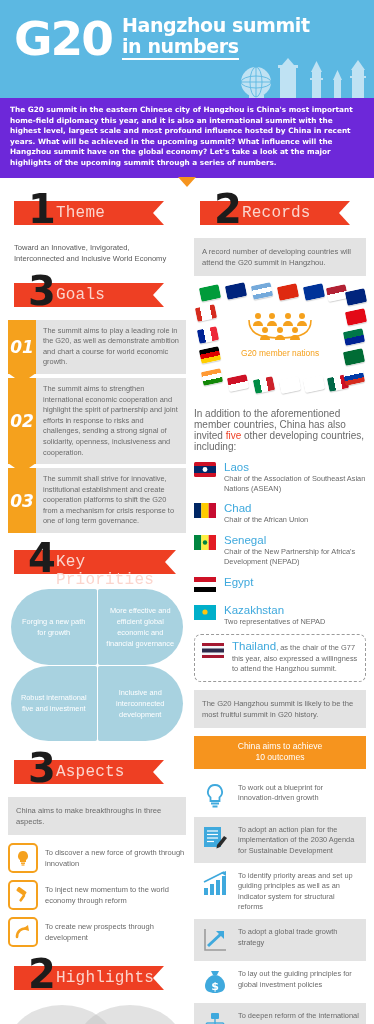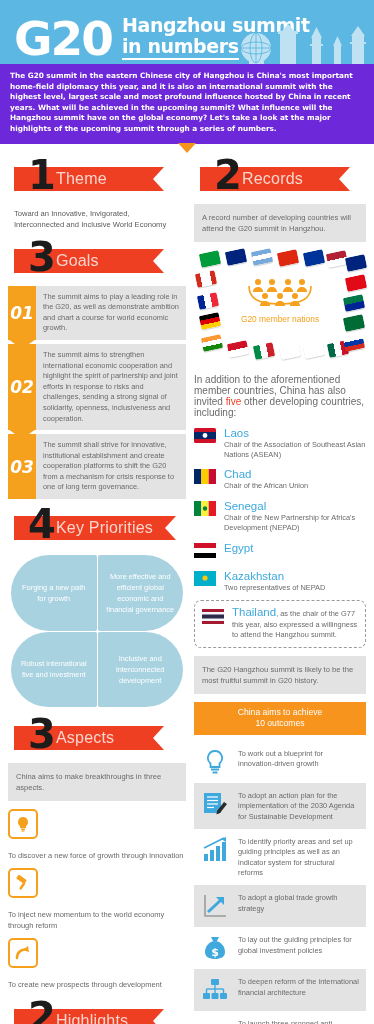--- a/index.html
+++ b/index.html
@@ -12,21 +12,21 @@
     position: relative;
     width: 374px;
     height: 1024px;
     overflow: hidden;
     background: #ffffff;
   }
 
   
   .header {
     position: relative;
-    height: 64px;
+    height: 98px;
     background: #5cb8e2;
     overflow: hidden;
   }
   .hdr-inner { position: relative; padding: 9px 0 0 14px; }
   .g20 {
     font-family: "DejaVu Sans", sans-serif;
     font-weight: bold;
     font-size: 47px;
     line-height: 47px;
     letter-spacing: -2px;
@@ -104,21 +104,21 @@
     font-weight: bold;
     font-size: 40px;
     line-height: 40px;
     color: #1c1c1c;
     z-index: 3;
   }
   .ribbon-label {
     position: absolute; left: 48px; top: 12px;
     font-size: 16px;
     color: #fbd5cd;
-    font-family: Liberation Sans, sans-serif;
+    font-family: Liberation Mono, monospace;
     z-index: 4;
     letter-spacing: 0.2px;
   }
 
   
   .plain-text {
     font-size: 7.6px;
     line-height: 11px;
     color: #5a5a5a;
     padding: 4px 6px 10px 6px;
@@ -190,21 +190,21 @@
     line-height: 11px;
     color: #ffffff;
     padding: 6px;
   }
   .p1 { border-radius: 42px 2px 2px 42px; }
   .p2 { border-radius: 2px 42px 42px 2px; }
   .p3 { border-radius: 42px 2px 2px 42px; }
   .p4 { border-radius: 2px 42px 42px 2px; }
 
   
-  .aspect-row { display: flex; align-items: flex-start; margin-bottom: 7px; gap: 7px; flex-direction: column; }
+  .aspect-row { display: flex; align-items: flex-start; margin-bottom: 7px; gap: 7px; }
   .aspect-ico {
     width: 30px; height: 30px; flex: 0 0 30px;
     border: 2px solid #f5a11d;
     border-radius: 5px;
     display: flex; align-items: center; justify-content: center;
   }
   .aspect-txt {
     font-size: 7.5px; line-height: 11px; color: #6a6a6a; padding-top: 4px;
   }
 

